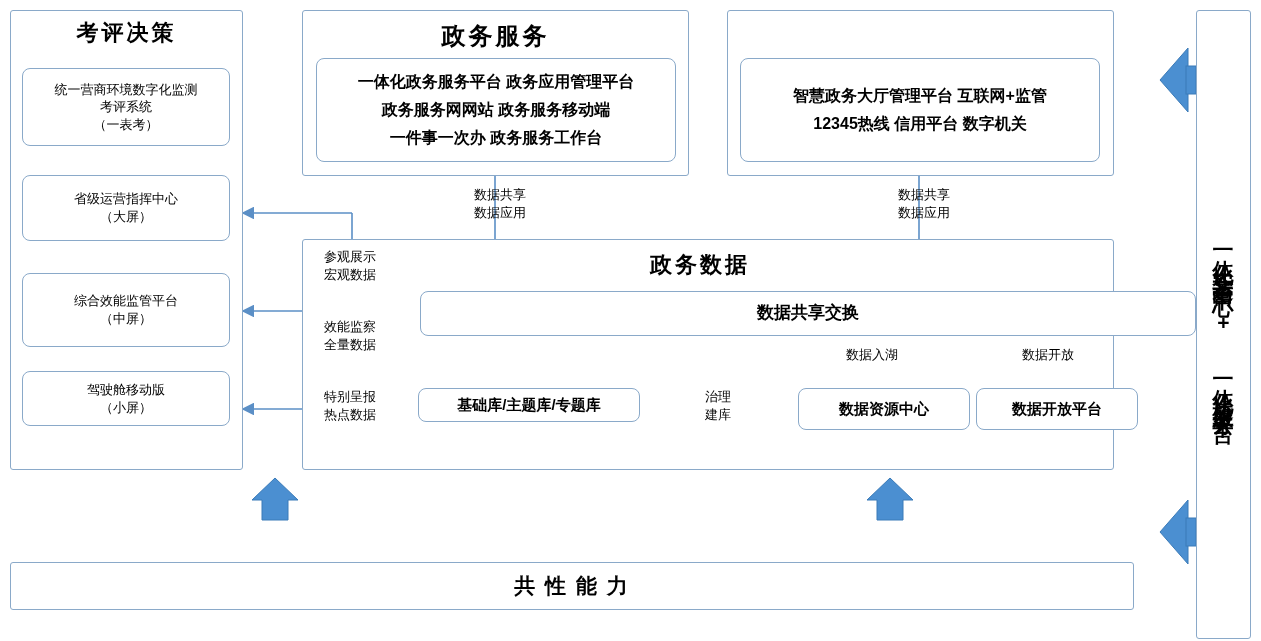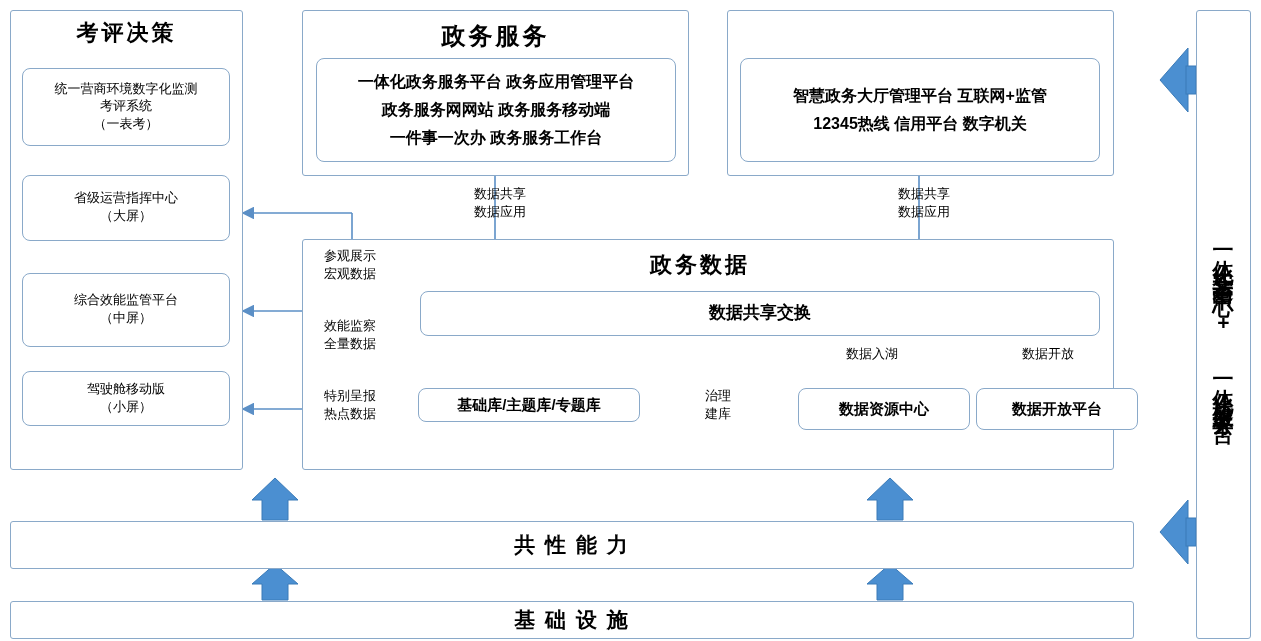--- a/index.html
+++ b/index.html
@@ -22,22 +22,22 @@
     border-radius:8px;
     background:#ffffff;
     display:flex;align-items:center;justify-content:center;
     text-align:center;
     line-height:1.45;
   }
   .title{
     font-weight:bold;
     text-align:center;
   }
-  .ctr{display:flex;align-items:center;justify-content:center;text-align:center;}
-  .lbl{font-size:13px;line-height:1.35;text-align:center;font-family:Liberation Mono, monospace;}
+  .ctr{display:flex;align-items:center;justify-content:center;text-align:center;margin-top:41px;}
+  .lbl{font-size:13px;line-height:1.35;text-align:center;}
   svg.lines{position:absolute;left:0;top:0;width:1261px;height:641px;pointer-events:none;}
 </style>
 </head>
 <body>
 
 <svg class="lines">
   <defs>
     <marker id="arrH" markerWidth="8" markerHeight="8" refX="7" refY="4" orient="auto">
       <path d="M0,0 L8,4 L0,8 z" fill="#5b8fc6"></path>
     </marker>
@@ -114,21 +114,21 @@
   <div style="font-size:16px;font-weight:bold;line-height:1.75;">
     <div>智慧政务大厅管理平台 互联网+监管</div>
     <div>12345热线 信用平台 数字机关</div>
   </div>
 </div>
 
 <div class="abs panel" style="left:302px;top:239px;width:812px;height:231px;">
 </div>
 <div class="abs title" style="left:420px;top:250px;width:560px;font-size:22px;letter-spacing:3px;">政务数据</div>
 
-<div class="abs rbox" style="left:420px;top:291px;width:680px;height:45px;">
+<div class="abs rbox" style="left:420px;top:291px;width:776px;height:45px;">
   <span style="font-size:17px;font-weight:bold;">数据共享交换</span>
 </div>
 
 <div class="abs rbox" style="left:418px;top:388px;width:222px;height:34px;">
   <span style="font-size:15px;font-weight:bold;">基础库/主题库/专题库</span>
 </div>
 
 <div class="abs rbox" style="left:798px;top:388px;width:172px;height:42px;">
   <span style="font-size:15px;font-weight:bold;">数据资源中心</span>
 </div>

